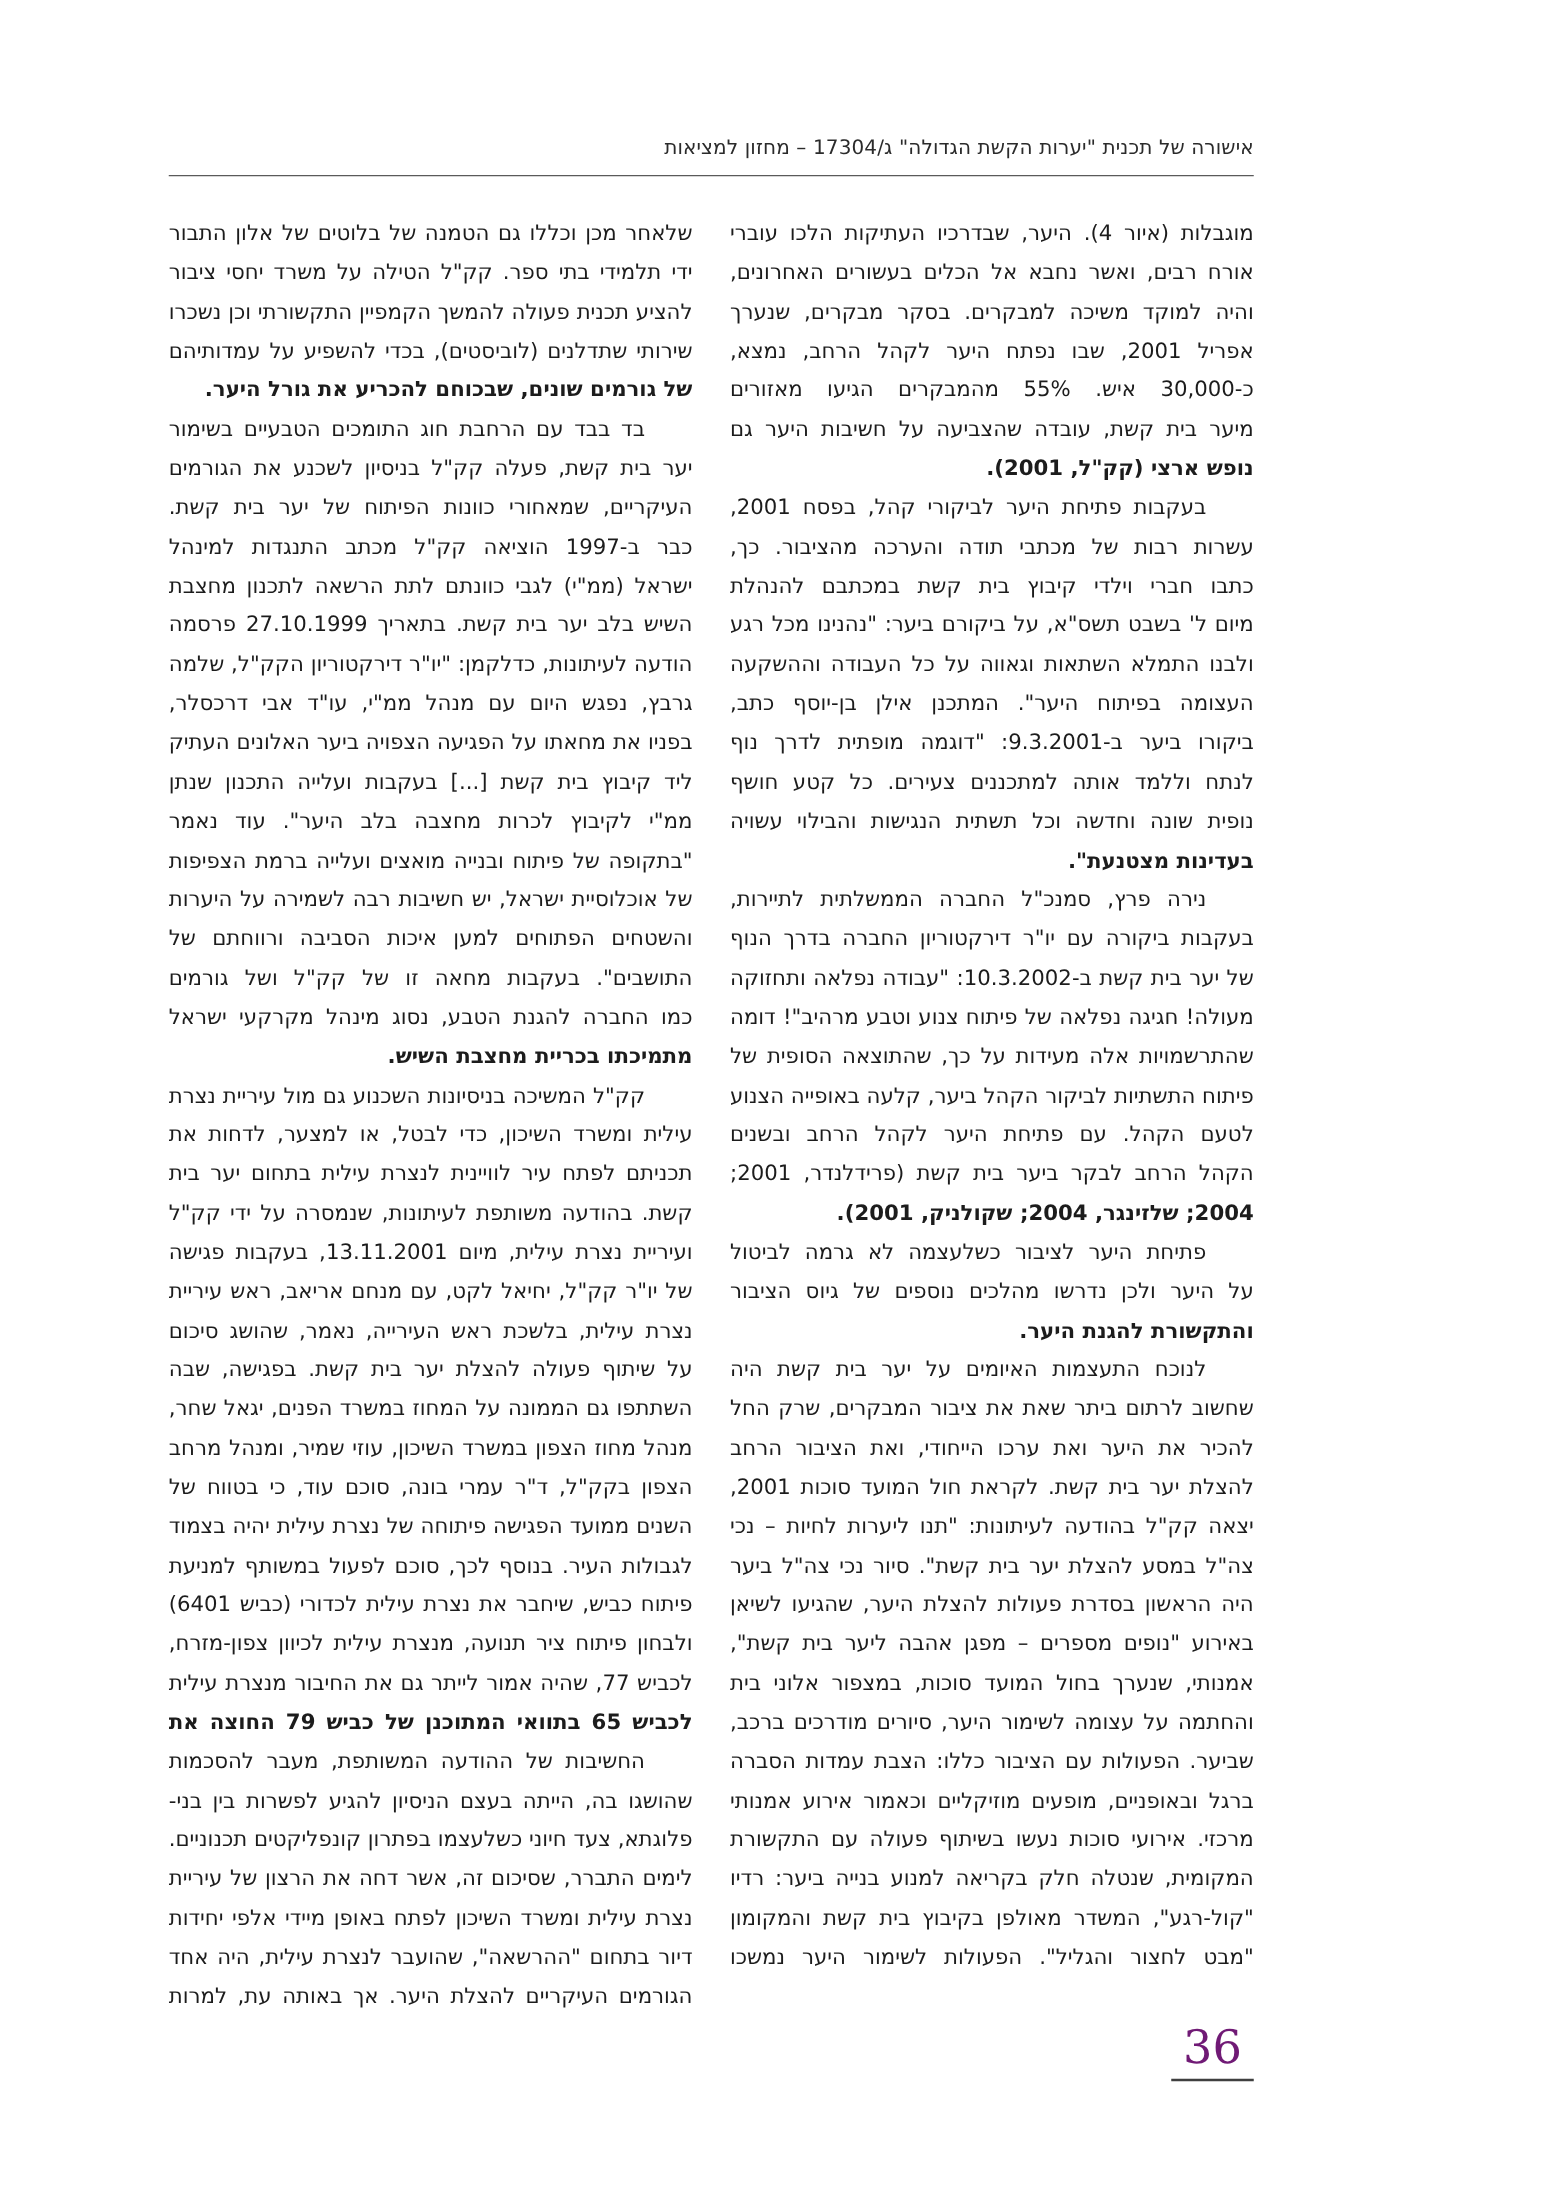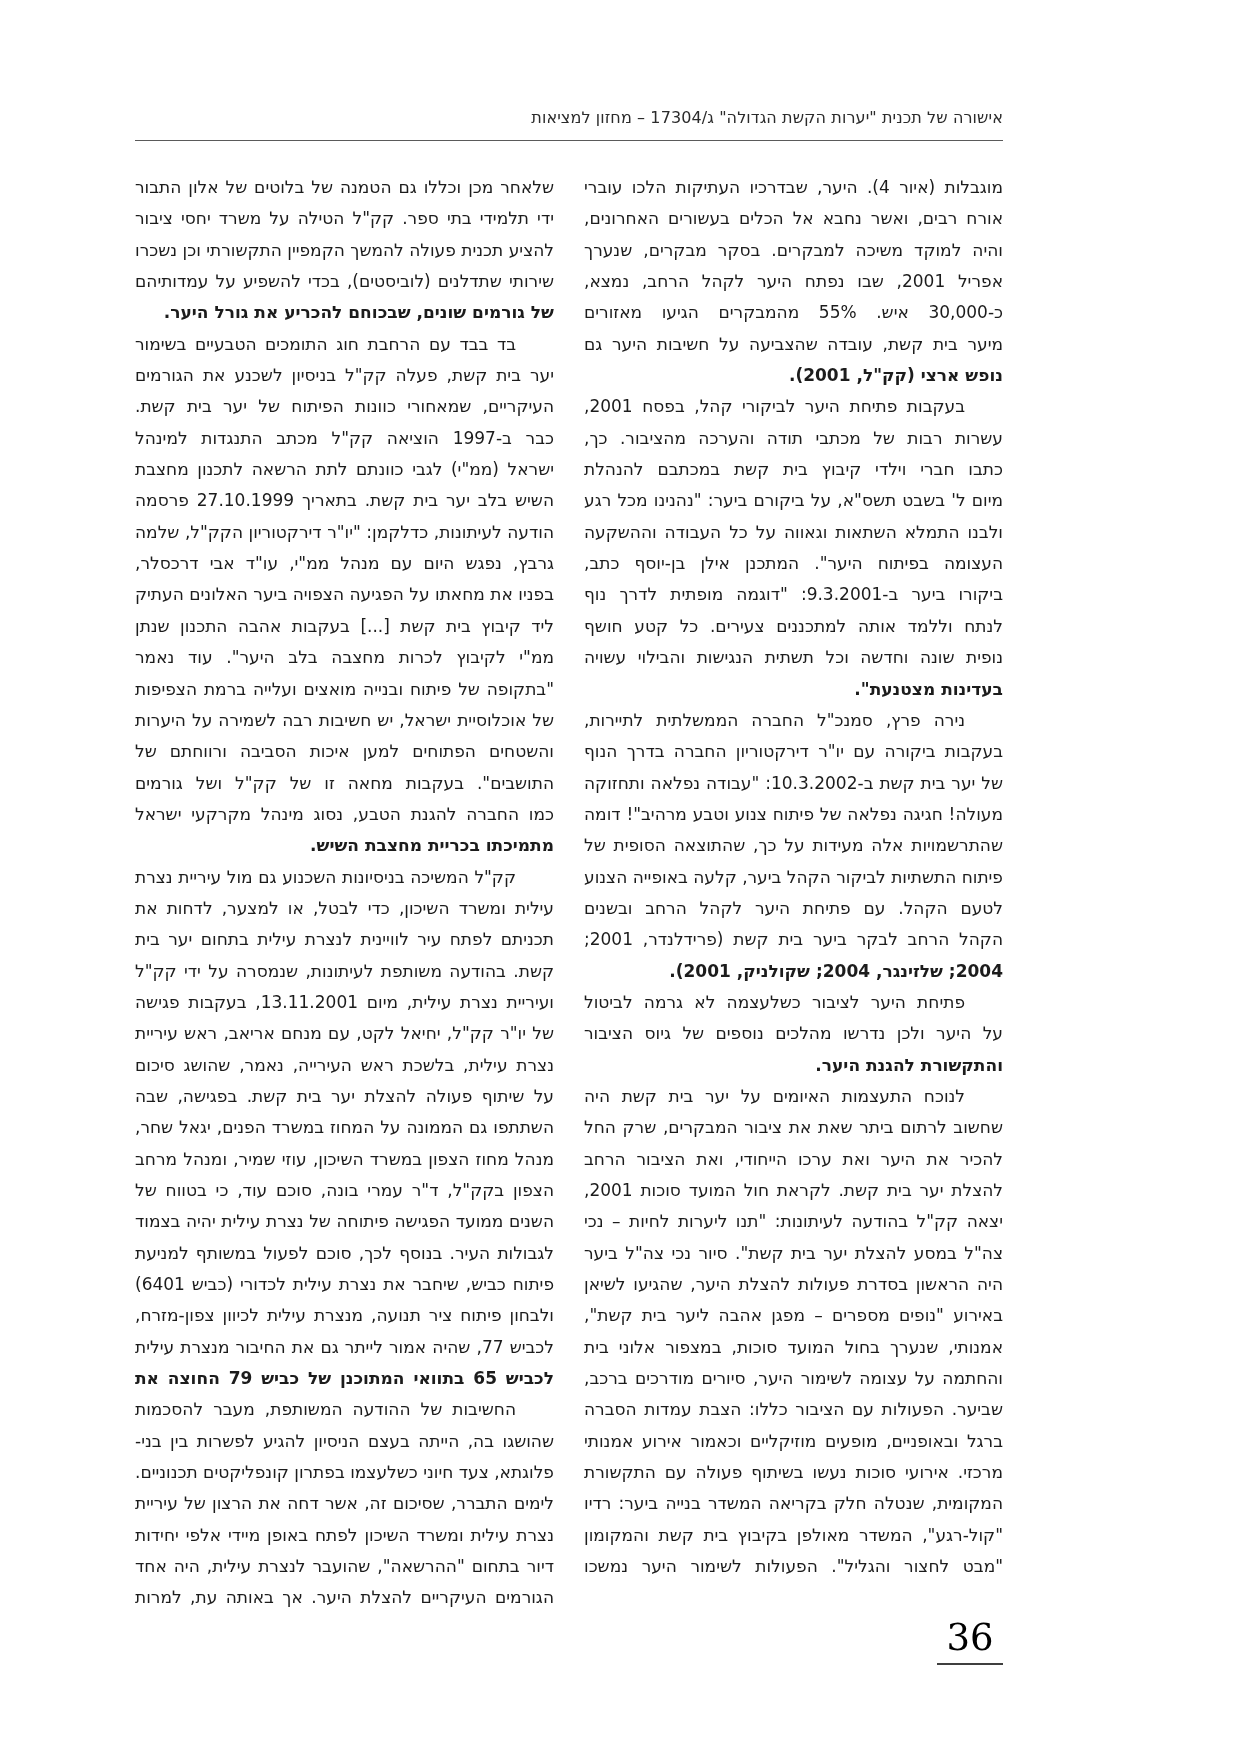--- a/index.html
+++ b/index.html
@@ -51,21 +51,21 @@
   .page-number{
     position:absolute;
     top:1618px;
     left:240px; 
     left:auto;
     right:237px;
     width:66px;
     text-align:center;
     font-family:"DejaVu Serif", serif;
     font-size:37px;
-    color:#000000;
+    color:#701a75;
     border-bottom:2.5px solid #3f3f3f;
     padding-bottom:4px;
     line-height:1.1;
   }
 </style>
 </head>
 <body>
 
 <div class="page">
 
@@ -121,21 +121,21 @@
           <div class="line">להצלת יער בית קשת. לקראת חול המועד סוכות 2001,</div>
           <div class="line">יצאה קק"ל בהודעה לעיתונות: "תנו ליערות לחיות – נכי</div>
           <div class="line">צה"ל במסע להצלת יער בית קשת". סיור נכי צה"ל ביער</div>
           <div class="line">היה הראשון בסדרת פעולות להצלת היער, שהגיעו לשיאן</div>
           <div class="line">באירוע "נופים מספרים – מפגן אהבה ליער בית קשת", מופע</div>
           <div class="line">אמנותי, שנערך בחול המועד סוכות, במצפור אלוני בית קשת</div>
           <div class="line">והחתמה על עצומה לשימור היער, סיורים מודרכים ברכב,</div>
           <div class="line">שביער. הפעולות עם הציבור כללו: הצבת עמדות הסברה</div>
           <div class="line">ברגל ובאופניים, מופעים מוזיקליים וכאמור אירוע אמנותי</div>
           <div class="line">מרכזי. אירועי סוכות נעשו בשיתוף פעולה עם התקשורת</div>
-          <div class="line">המקומית, שנטלה חלק בקריאה המשדר בנייה ביער: רדיו</div>
+          <div class="line">המקומית, שנטלה חלק בקריאה למנוע בנייה ביער: רדיו</div>
           <div class="line">"קול-רגע", המשדר מאולפן בקיבוץ בית קשת והמקומון</div>
           <div class="line">"מבט לחצור והגליל". הפעולות לשימור היער נמשכו בשבועות</div>
         </div>
       </div>
     <div class="col" id="col-left">
         <div>
           <div class="line">שלאחר מכן וכללו גם הטמנה של בלוטים של אלון התבור על</div>
           <div class="line">ידי תלמידי בתי ספר. קק"ל הטילה על משרד יחסי ציבור</div>
           <div class="line">להציע תכנית פעולה להמשך הקמפיין התקשורתי וכן נשכרו</div>
           <div class="line">שירותי שתדלנים (לוביסטים), בכדי להשפיע על עמדותיהם</div>
@@ -144,21 +144,21 @@
         <div>
           <div class="line indent">בד בבד עם הרחבת חוג התומכים הטבעיים בשימור</div>
           <div class="line">יער בית קשת, פעלה קק"ל בניסיון לשכנע את הגורמים</div>
           <div class="line">העיקריים, שמאחורי כוונות הפיתוח של יער בית קשת.</div>
           <div class="line">כבר ב-1997 הוציאה קק"ל מכתב התנגדות למינהל מקרקעי</div>
           <div class="line">ישראל (ממ"י) לגבי כוונתם לתת הרשאה לתכנון מחצבת</div>
           <div class="line">השיש בלב יער בית קשת. בתאריך 27.10.1999 פרסמה קק"ל</div>
           <div class="line">הודעה לעיתונות, כדלקמן: "יו"ר דירקטוריון הקק"ל, שלמה</div>
           <div class="line">גרבץ, נפגש היום עם מנהל ממ"י, עו"ד אבי דרכסלר, והביע</div>
           <div class="line">בפניו את מחאתו על הפגיעה הצפויה ביער האלונים העתיק</div>
-          <div class="line">ליד קיבוץ בית קשת [...] בעקבות אהבה התכנון שנתן</div>
+          <div class="line">ליד קיבוץ בית קשת [...] בעקבות ועלייה התכנון שנתן</div>
           <div class="line">ממ"י לקיבוץ לכרות מחצבה בלב היער". עוד נאמר בהודעה:</div>
           <div class="line">"בתקופה של פיתוח ובנייה מואצים ועלייה ברמת הצפיפות</div>
           <div class="line">של אוכלוסיית ישראל, יש חשיבות רבה לשמירה על היערות</div>
           <div class="line">והשטחים הפתוחים למען איכות הסביבה ורווחתם של</div>
           <div class="line">התושבים". בעקבות מחאה זו של קק"ל ושל גורמים נוספים,</div>
           <div class="line">כמו החברה להגנת הטבע, נסוג מינהל מקרקעי ישראל</div>
           <div class="line end">מתמיכתו בכריית מחצבת השיש.</div>
         </div>
         <div>
           <div class="line indent">קק"ל המשיכה בניסיונות השכנוע גם מול עיריית נצרת</div>

